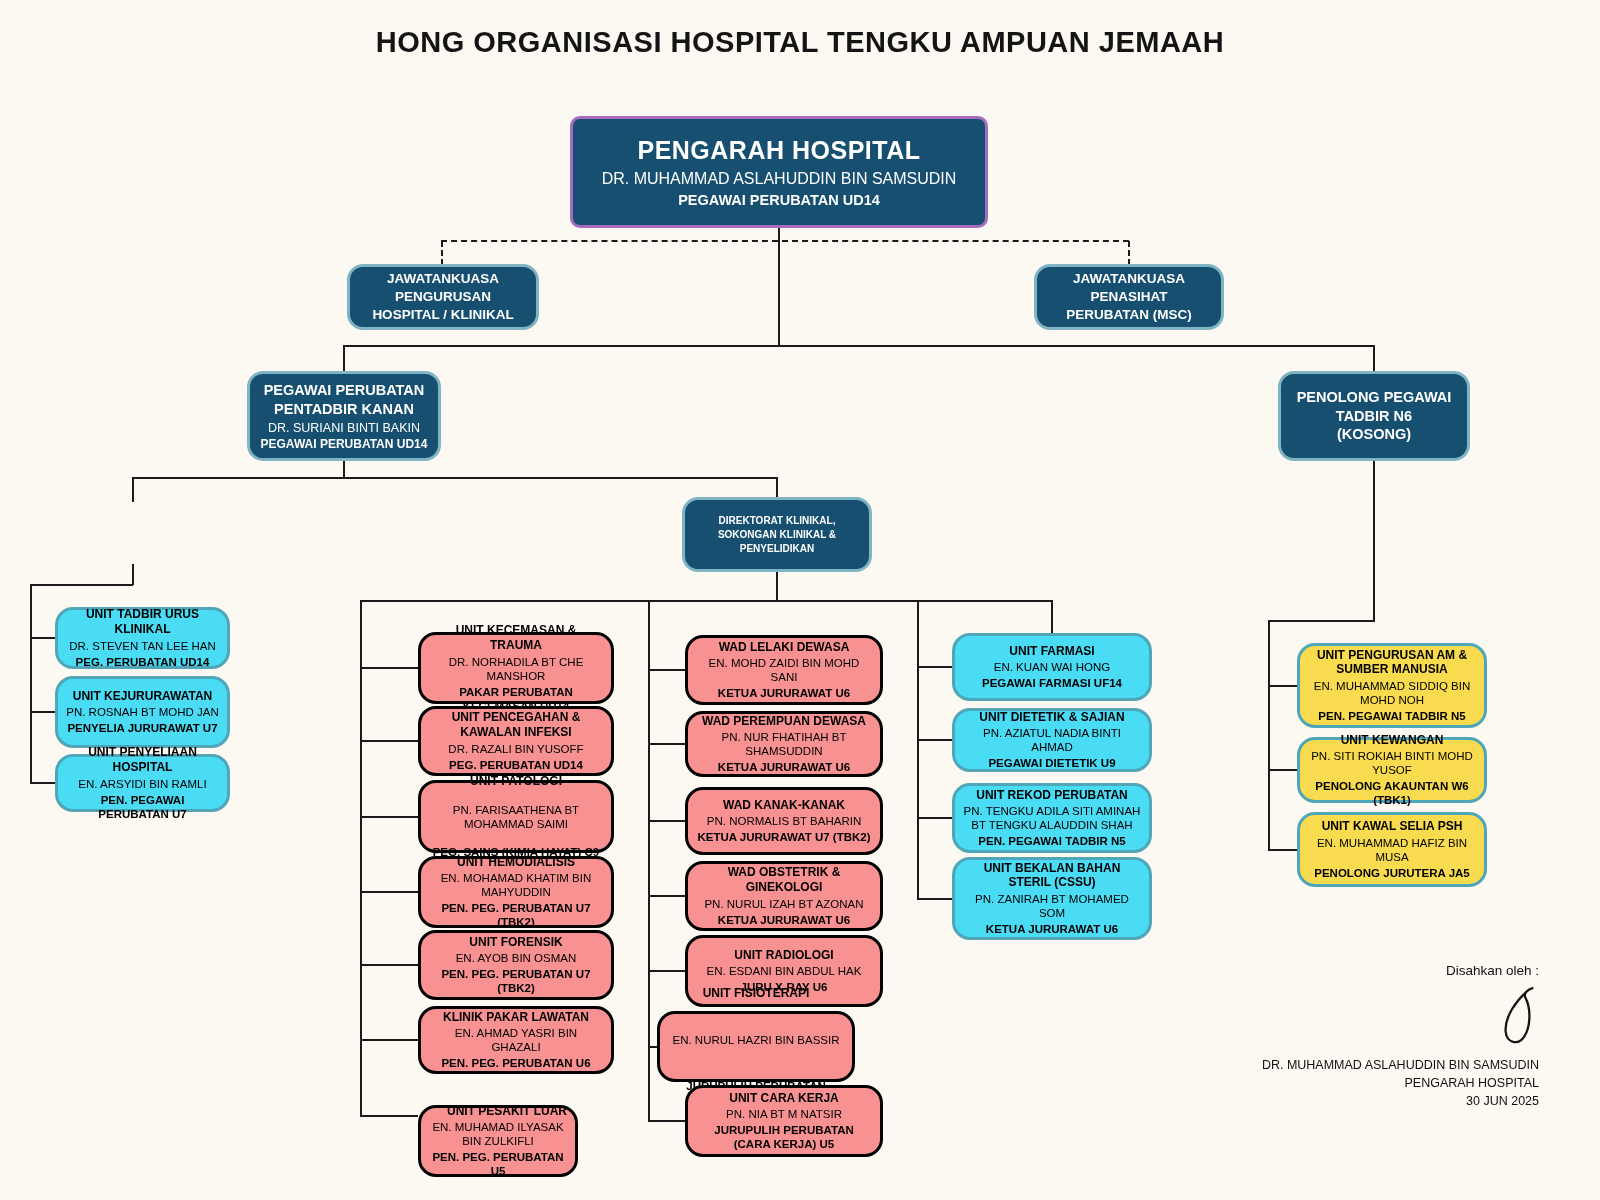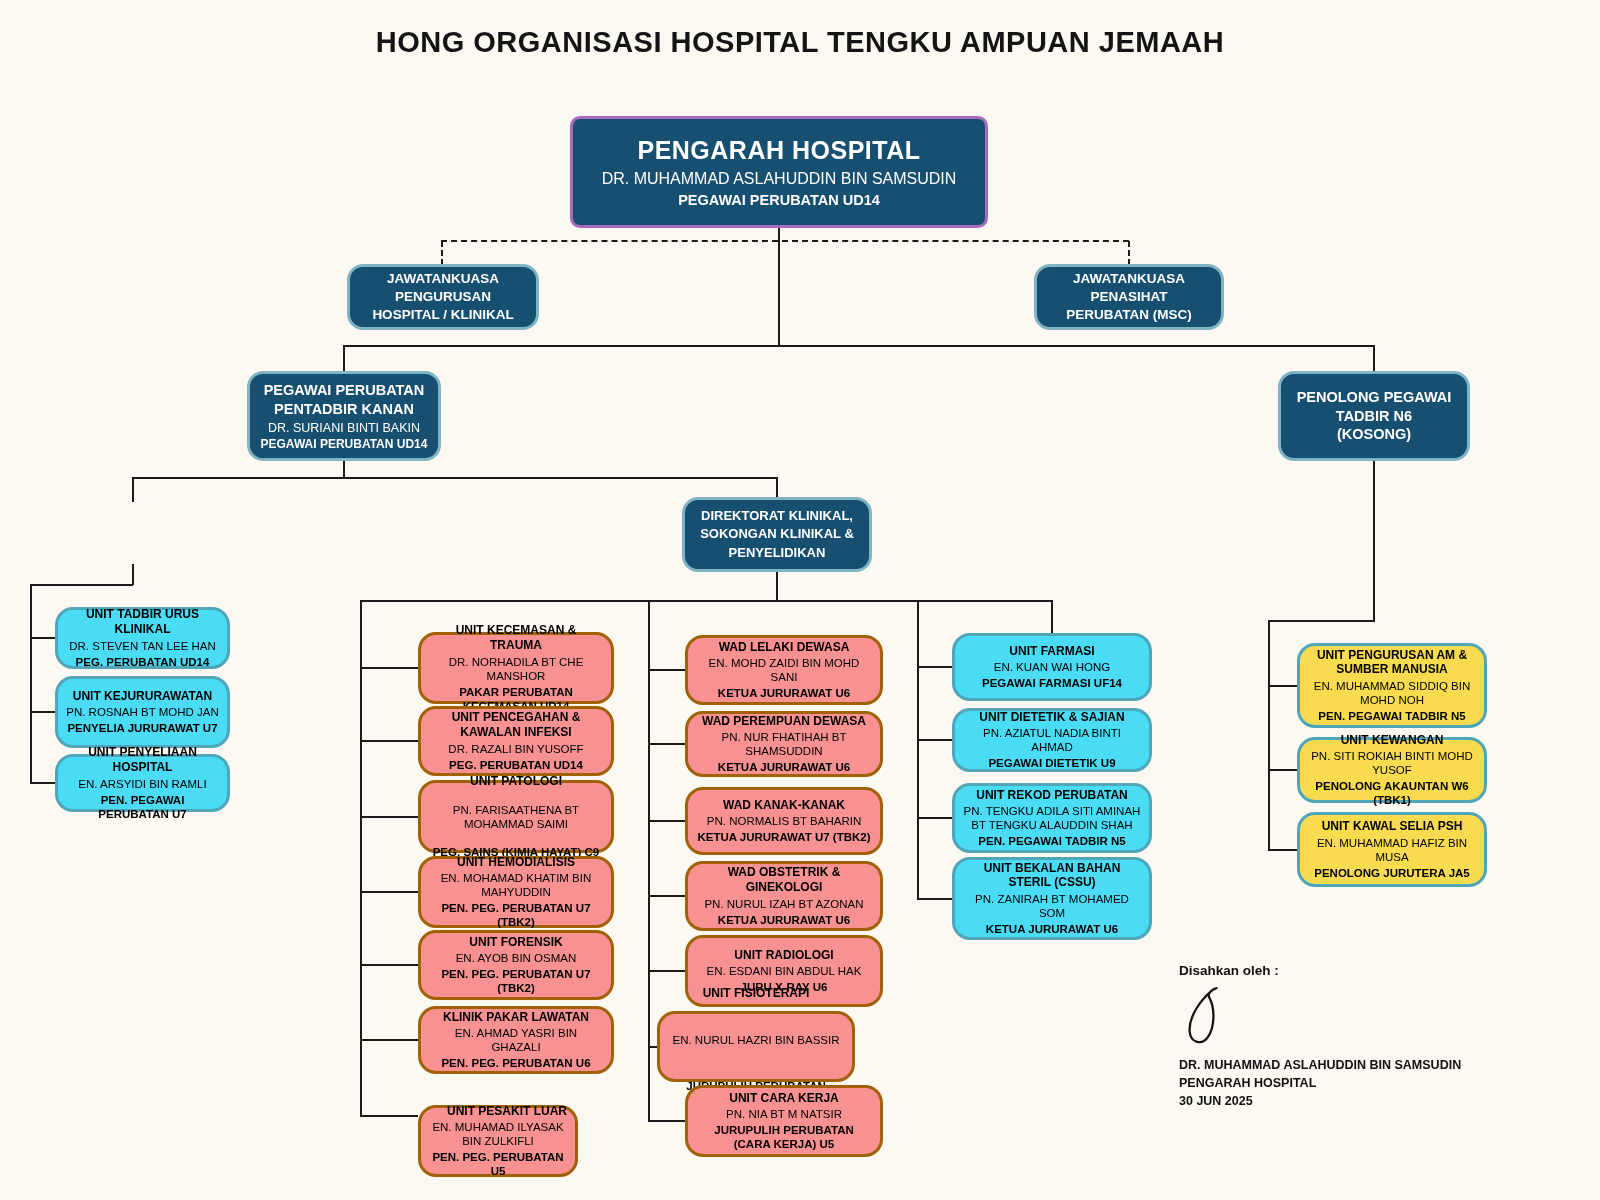--- a/index.html
+++ b/index.html
@@ -4,50 +4,50 @@
 <style>
   html,body{margin:0;padding:0;background:#FCF8F2;}
   #stage{position:relative;width:1600px;height:1200px;background:#FCF8F2;
          font-family:"Liberation Sans",sans-serif;overflow:hidden;color:#111;}
   #chart-title{position:absolute;top:26px;left:0;width:100%;text-align:center;
           font-size:29px;font-weight:bold;letter-spacing:.5px;color:#141414;}
   .node{position:absolute;display:flex;flex-direction:column;align-items:center;
         justify-content:center;text-align:center;box-sizing:border-box;padding:4px 8px;}
   .dark{background:#174F70;border:3px solid #7FB4C4;border-radius:16px;color:#fff;}
   .cyan{background:#4ADCF5;border:3px solid #4FA6B8;border-radius:18px;color:#000;}
-  .pink{background:#F89191;border:3px solid #a16207;border-radius:18px;color:#000;}
+  .pink{background:#F89191;border:3px solid #000000;border-radius:18px;color:#000;}
   .yellow{background:#F8DB4E;border:3px solid #4FA6B8;border-radius:18px;color:#000;}
   .pre{white-space:pre-line;}
   
   .t-xl{font-size:25px;font-weight:bold;letter-spacing:.5px;margin-bottom:5px;}
   .n-lg{font-size:16px;margin-bottom:4px;}
   .p-lg{font-size:14.5px;font-weight:bold;}
   .t-md{font-size:14.5px;font-weight:bold;line-height:1.3;}
   .t-sm{font-size:13.5px;font-weight:bold;line-height:1.35;}
-  .t-d {font-size:13px;font-weight:bold;line-height:1.4;}
+  .t-d {font-size:10px;font-weight:bold;line-height:1.4;}
   .n-md{font-size:12.5px;margin-top:2px;}
   .p-md{font-size:12px;font-weight:bold;margin-top:2px;}
   
   .bt{font-size:12px;font-weight:bold;line-height:1.22;margin:1px 0;}
   .bn{font-size:11.5px;line-height:1.22;margin:1px 0;}
   .bp{font-size:11.5px;font-weight:bold;line-height:1.22;margin:1px 0;}
   
   #pengarah{left:570px;top:116px;width:418px;height:112px;border-color:#A66BBE;border-radius:10px;}
   #jk-left{left:347px;top:264px;width:192px;height:66px;}
   #jk-right{left:1034px;top:264px;width:190px;height:66px;}
   #pentadbir{left:247px;top:371px;width:194px;height:90px;}
   #penolong{left:1278px;top:371px;width:192px;height:90px;}
   #tadbir-urus{left:37px;top:501px;width:192px;height:63px;font-size:14px;font-weight:bold;}
   #direktorat{left:682px;top:497px;width:190px;height:75px;}
   
   .ln{position:absolute;background:#1b1b1b;}
   .dh{position:absolute;height:0;border-top:2px dashed #1b1b1b;}
   .dv{position:absolute;width:0;border-left:2px dashed #1b1b1b;}
   
-  #signature{position:absolute;left:1179px;top:963px;width:360px;text-align:left;font-weight:bold;}
+  #signature{position:absolute;left:1179px;top:963px;width:360px;text-align:right;}
   #sig-heading{font-size:13.5px;margin-bottom:8px;}
   #sig-lines{font-size:12.5px;line-height:1.45;margin-top:4px;}
 </style>
 </head>
 <body>
 
 <div id="stage">
 
   <div id="chart-title">HONG ORGANISASI HOSPITAL TENGKU AMPUAN JEMAAH</div>
 

